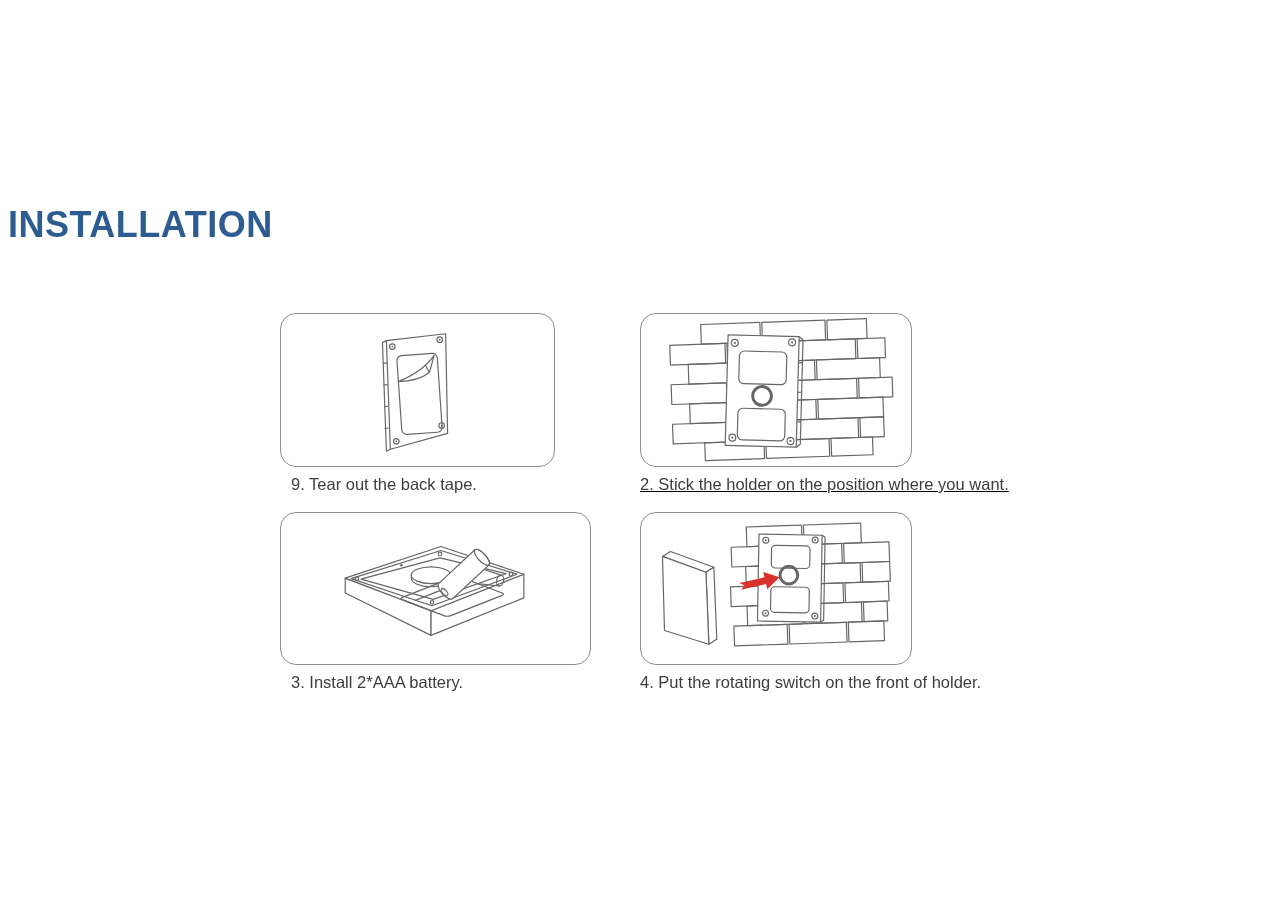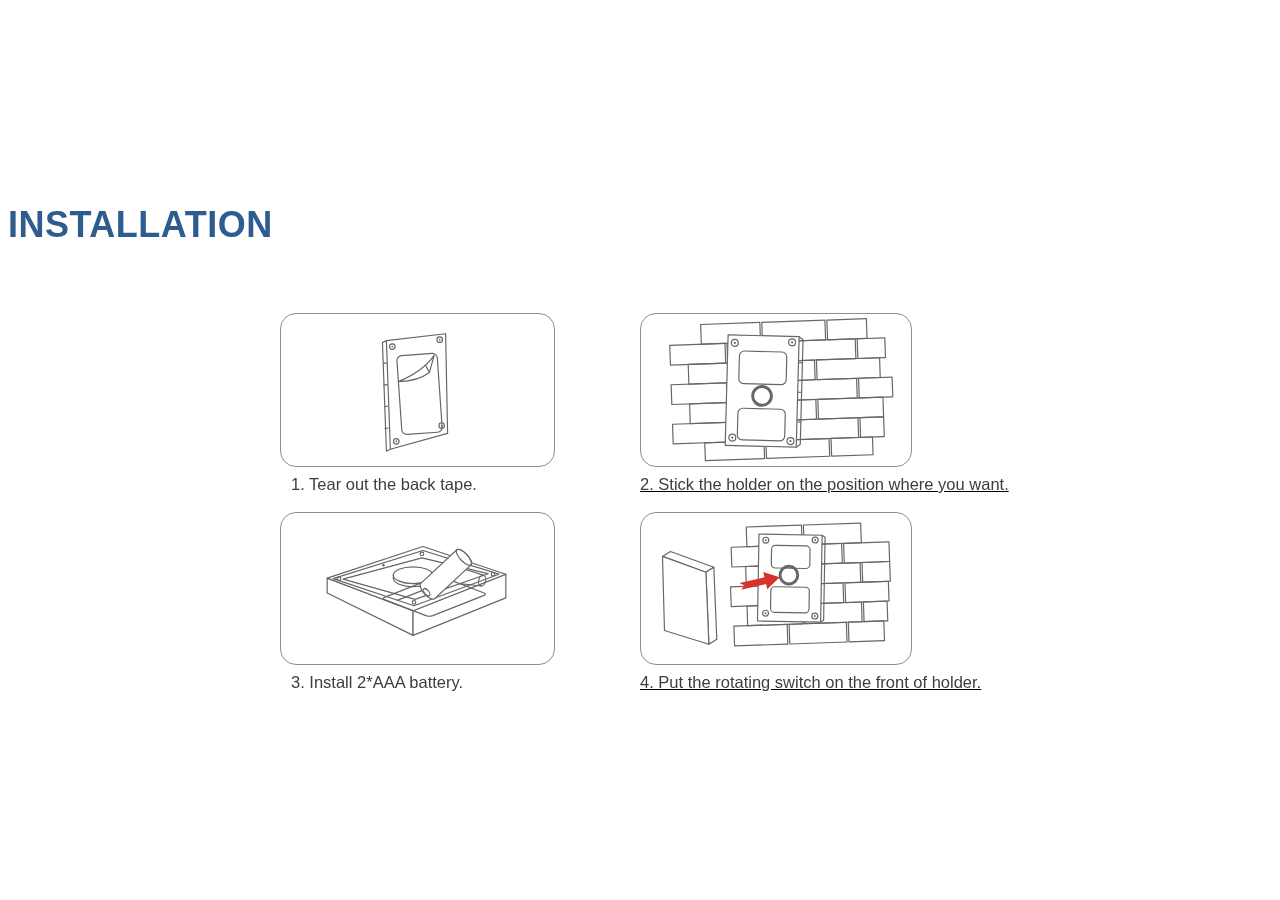--- a/index.html
+++ b/index.html
@@ -8,22 +8,22 @@
     font-family:"Liberation Sans", sans-serif;
   }
   .page-title{
     position:absolute;top:196px;left:0;width:100%;margin:8px;
     text-align:left;font-size:36px;font-weight:700;letter-spacing:.5px;
     color:var(--title-blue,#2d5d90);
   }
   figure.step{position:absolute;margin:0;}
   #step1{left:280px;top:313px;width:275px;}
   #step2{left:640px;top:313px;width:272px;text-decoration:underline;}
-  #step3{left:280px;top:512px;width:275px;}
-  #step4{left:640px;top:512px;width:272px;text-decoration:underline;}
+  #step3{left:280px;top:512px;width:311px;}
+  #step4{left:640px;top:512px;width:272px;}
   .panel{
     box-sizing:border-box;background:#fff;
     border:1.5px solid var(--panel-border-gray,#8e8e8e);
     border-radius:16px;overflow:hidden;
   }
   #step1 .panel,#step2 .panel{height:154px;}
   #step3 .panel,#step4 .panel{height:153px;}
   .panel svg{display:block;width:100%;height:100%;}
   figcaption.caption{
     margin-top:8px;font-size:16.5px;line-height:1.15;
@@ -58,21 +58,21 @@
         <circle class="ln" cx="116" cy="129" r="2.8"></circle>
           <circle class="dot" cx="116" cy="129" r="0.9"></circle>
       </g>
       <g transform="rotate(-4 139 80)">
         <rect class="ln" x="119" y="41" width="41" height="80" rx="5"></rect>
         <path class="lnw" d="M119 67 C134 62 148 54 157 43 L151 60 C142 66 130 67.5 119 67 Z"></path>
         <path class="ln" d="M151 60 L147.5 52.5"></path>
       </g>
     </svg>
   </div>
-  <figcaption class="caption">1. Tear out the back tape.</figcaption>
+  <figcaption class="caption">9. Tear out the back tape.</figcaption>
 </figure>
 
 <figure class="step right-col" id="step2">
   <div class="panel">
     <svg viewBox="0 0 272 154" aria-hidden="true">
       <g class="ln" transform="rotate(-2 136 77)">
         <rect x="62" y="8" width="60" height="20"></rect>
           <rect x="124" y="8" width="64" height="20"></rect>
           <rect x="190" y="8" width="40" height="20"></rect>
         <rect x="30" y="28" width="56" height="20"></rect>

